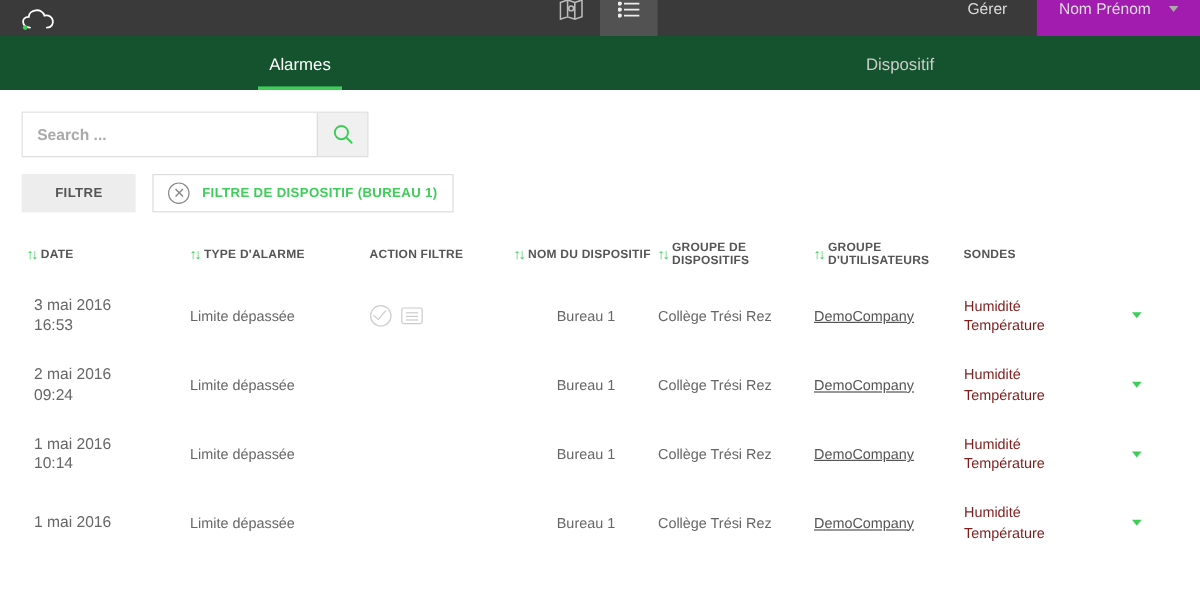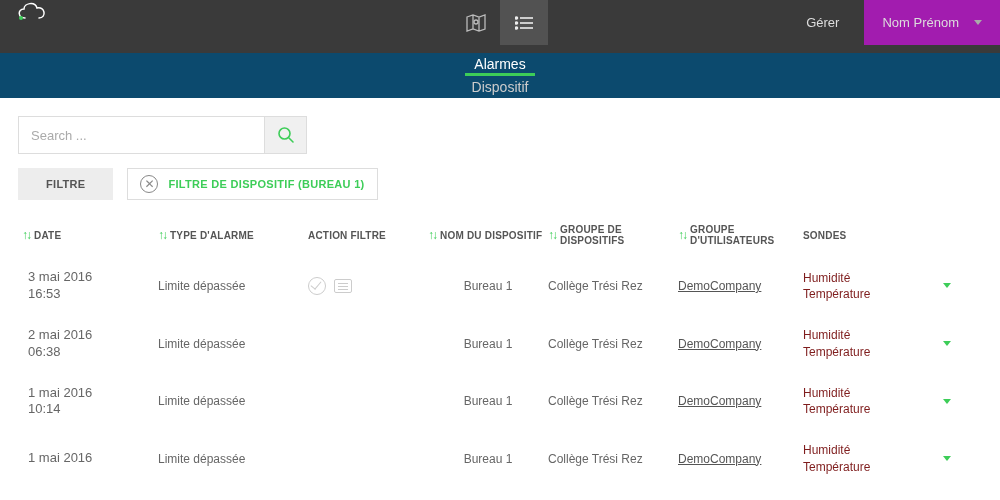--- a/index.html
+++ b/index.html
@@ -1,41 +1,41 @@
 <!DOCTYPE html>
 <html><head>
 <meta charset="utf-8">
 <style>
   * { box-sizing: border-box; margin: 0; padding: 0; }
   body { font-family: Arial, Helvetica, sans-serif; font-size: 13px; color: #333; background: #fff; width: 1000px; }
   
   
-  .topbar { background: #3a3a3a; height: 53px; display: flex; align-items: flex-start; position: relative; }
+  .topbar { background: #3a3a3a; height: 30px; display: flex; align-items: flex-end; position: relative; }
   .logo { margin-left: 15px; }
   .view-toggle { position: absolute; left: 50%; transform: translateX(-50%); display: flex; height: 45px; }
   .view-btn { width: 48px; height: 45px; display: flex; align-items: center; justify-content: center; cursor: pointer; }
   .view-btn.active { background: #525252; }
   .right-controls { margin-left: auto; display: flex; align-items: center; height: 45px; }
   .manage-link { color: #ddd; font-size: 13px; padding: 0 25px; cursor: pointer; }
   .user-menu { background: #a21caf; height: 45px; display: flex; align-items: center; padding: 0 18px; color: #ddd; font-size: 13px; cursor: pointer; }
   .user-menu .caret { margin-left: 15px; width: 0; height: 0; border-left: 4px solid transparent; border-right: 4px solid transparent; border-top: 5px solid #aaa; }
   
   
-  .tabs { background: #0c4a6e; height: 45px; display: flex; flex-direction: column; }
+  .tabs { background: #14532d; height: 45px; display: flex; }
   .tab { flex: 1; display: flex; align-items: center; justify-content: center; color: #ccc; font-size: 14px; cursor: pointer; position: relative; }
   .tab.active { color: #fff; }
   .tab.active::after { content: ""; position: absolute; bottom: 0; left: 50%; transform: translateX(-50%); width: 70px; height: 3px; background: #3dcd58; }
   
   
   .content { padding: 18px; }
   
   
   .search-row { display: flex; margin-bottom: 14px; }
   .search-box { display: flex; border: 1px solid #ddd; }
-  .search-input { width: 245px; height: 36px; border: none; padding: 0 12px; font-size: 13px; color: #999; outline: none; }
+  .search-input { width: 245px; height: 36px; border: none; padding: 0 12px; font-size: 13px; color: #999; outline: none; font-weight: bold; }
   .search-input::placeholder { color: #aaa; }
   .search-btn { width: 42px; height: 36px; background: #f0f0f0; border: none; border-left: 1px solid #ddd; cursor: pointer; display: flex; align-items: center; justify-content: center; }
   
   
   .filter-row { display: flex; align-items: center; gap: 14px; margin-bottom: 24px; }
   .filter-btn { background: #ededed; border: none; padding: 10px 28px; font-size: 11px; font-weight: bold; color: #555; cursor: pointer; letter-spacing: 0.3px; }
   .filter-chip { display: flex; align-items: center; border: 1px solid #ddd; padding: 6px 12px; gap: 10px; }
   .chip-close { width: 18px; height: 18px; border: 1.5px solid #888; border-radius: 50%; display: flex; align-items: center; justify-content: center; cursor: pointer; color: #888; font-size: 12px; line-height: 1; }
   .chip-label { color: #3dcd58; font-size: 11px; font-weight: bold; letter-spacing: 0.3px; }
   
@@ -193,21 +193,21 @@
             <div>Humidité</div>
             <div>Température</div>
           </div>
           <div class="cell col-arrow">
             <div class="row-caret"></div>
           </div>
         </div>
         <div class="trow">
           <div class="cell col-date cell-date">
             <div>2 mai 2016</div>
-            <div>06:38</div>
+            <div>09:24</div>
           </div>
           <div class="cell col-type cell-type">Limite dépassée</div>
           <div class="cell col-action cell-action"></div>
           <div class="cell col-device cell-device">Bureau 1</div>
           <div class="cell col-dgroup cell-dgroup">Collège Trési Rez</div>
           <div class="cell col-ugroup cell-ugroup">DemoCompany</div>
           <div class="cell col-sondes cell-sondes">
             <div>Humidité</div>
             <div>Température</div>
           </div>

